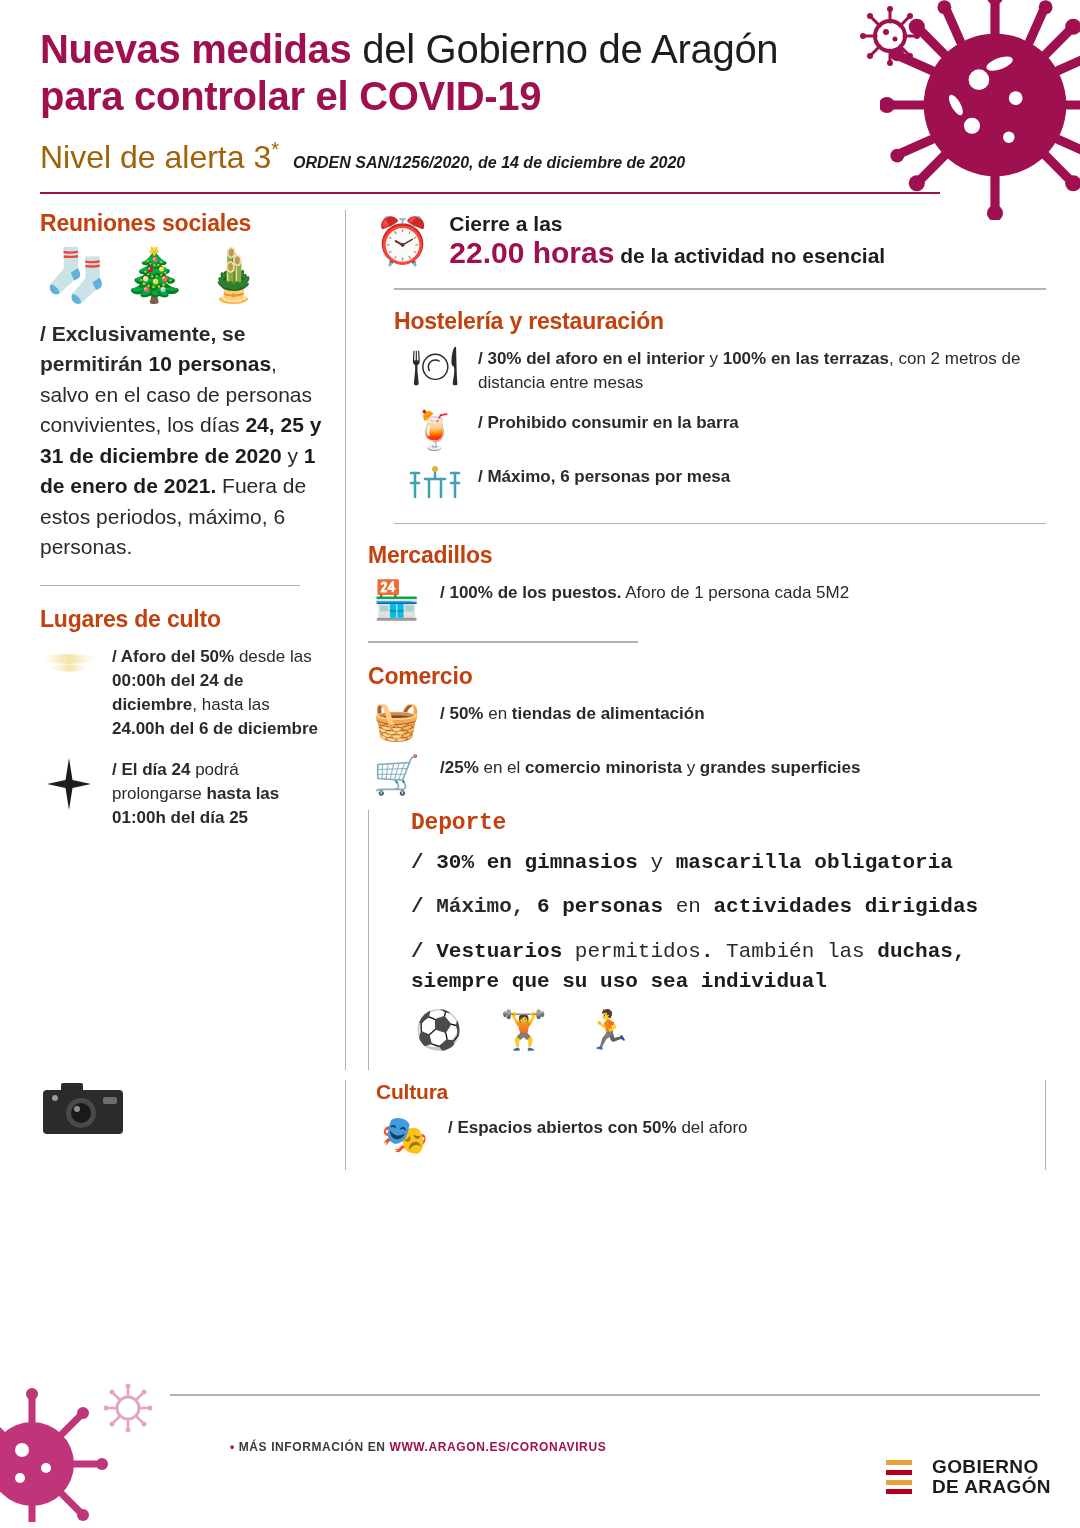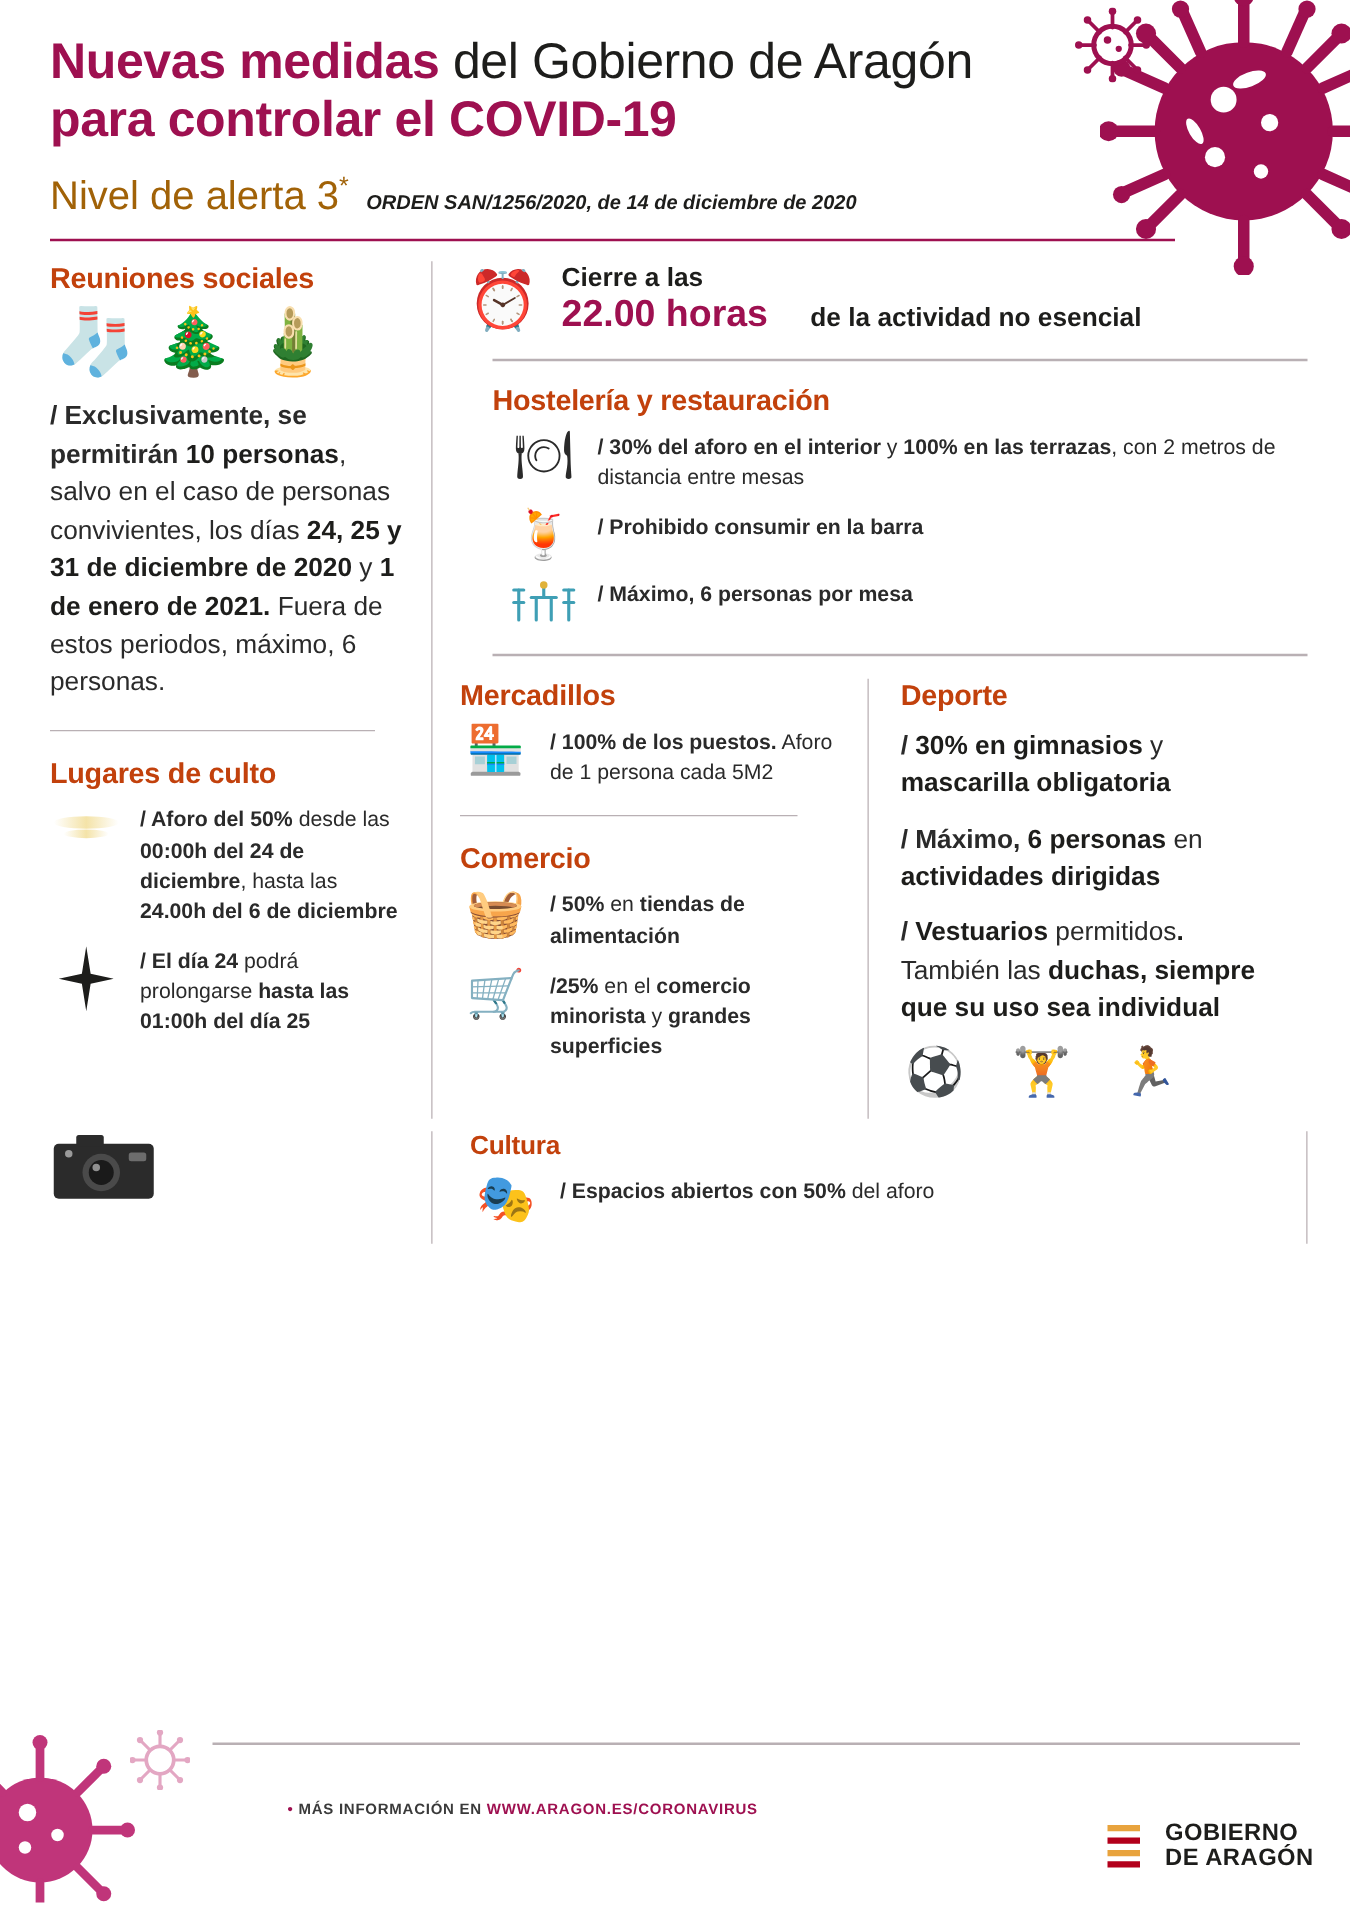--- a/index.html
+++ b/index.html
@@ -167,39 +167,41 @@
 
   
   .closing {
     display: flex;
     align-items: center;
     gap: 18px;
     padding: 2px 0 0 6px;
   }
   .closing .txt1 { font-size: 21px; font-weight: 700; color: #1d1d1b; }
   .closing .txt2 { font-size: 30px; font-weight: 700; color: #9e1050; }
-  .closing .txt2 span.rest { color: #1d1d1b; font-size: 21px; font-weight: 700; margin-left: 28px; }
+  .closing .txt2 span.rest { color: #1d1d1b; font-size: 21px; font-weight: 700; }
 
   .rule-r {
     height: 1.5px;
     background: #b9b0b4;
     margin: 18px 0 18px 26px;
   }
 
   
   .subcols {
     display: flex;
+    flex-direction: column;
   }
   .subcol {
     flex: 1;
     padding-right: 20px;
   }
   .subcol.right {
-    padding-left: 26px;
+    padding-left: 42px;
     border-left: 1.5px solid #b9b0b4;
+    font-family: Liberation Mono, monospace;
   }
 
   .bottom-row {
     display: flex;
     padding: 0 34px;
     margin-top: 10px;
     position: relative;
     z-index: 2;
   }
   .bottom-cell {

